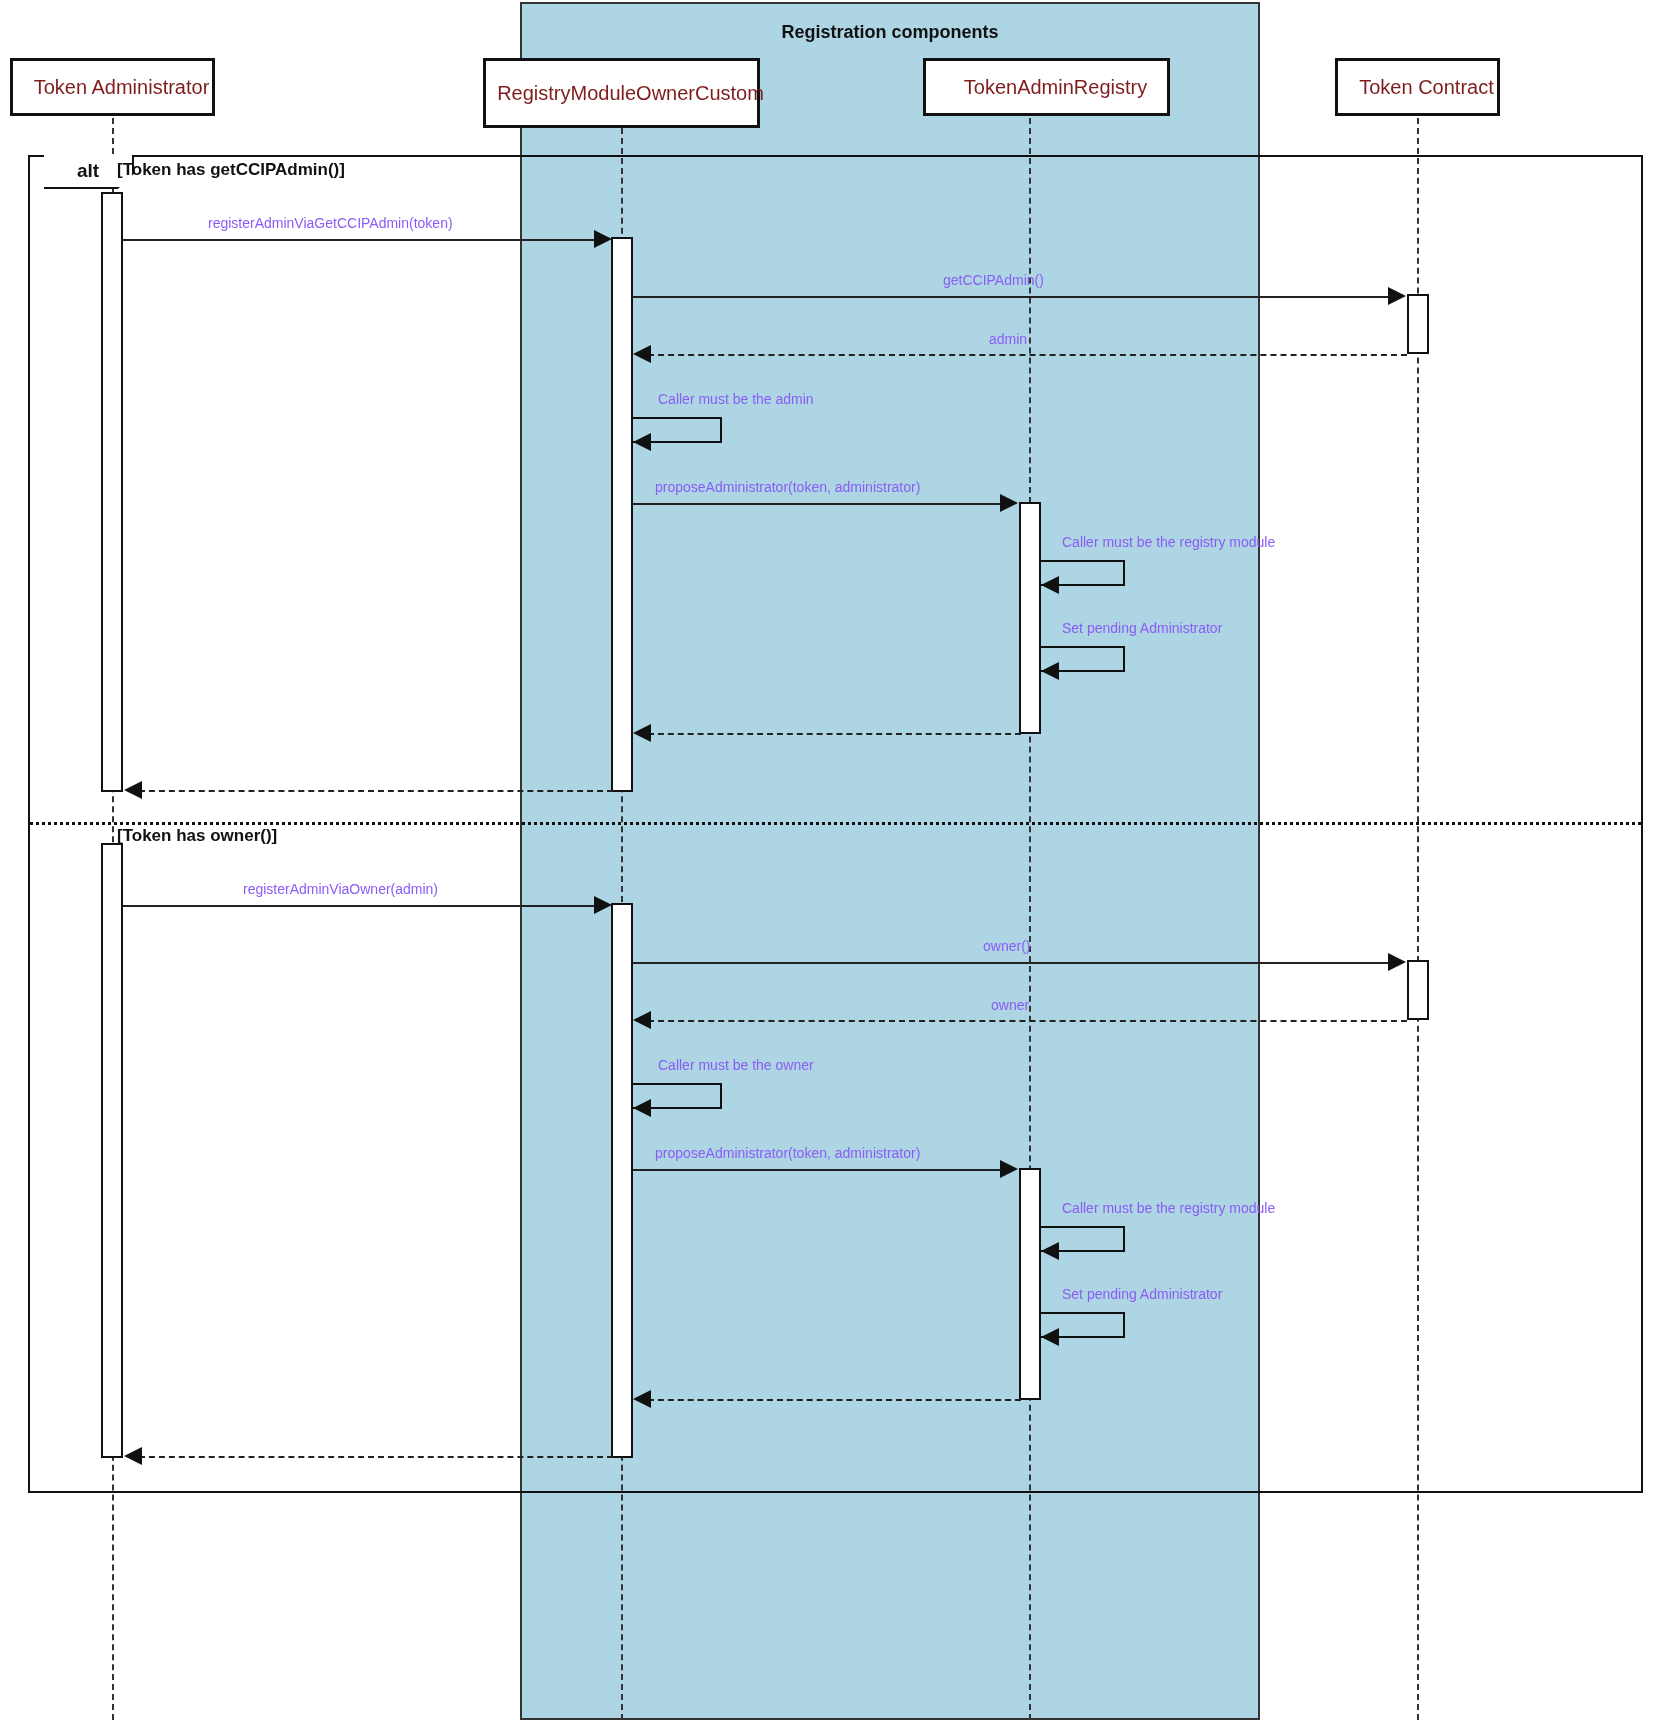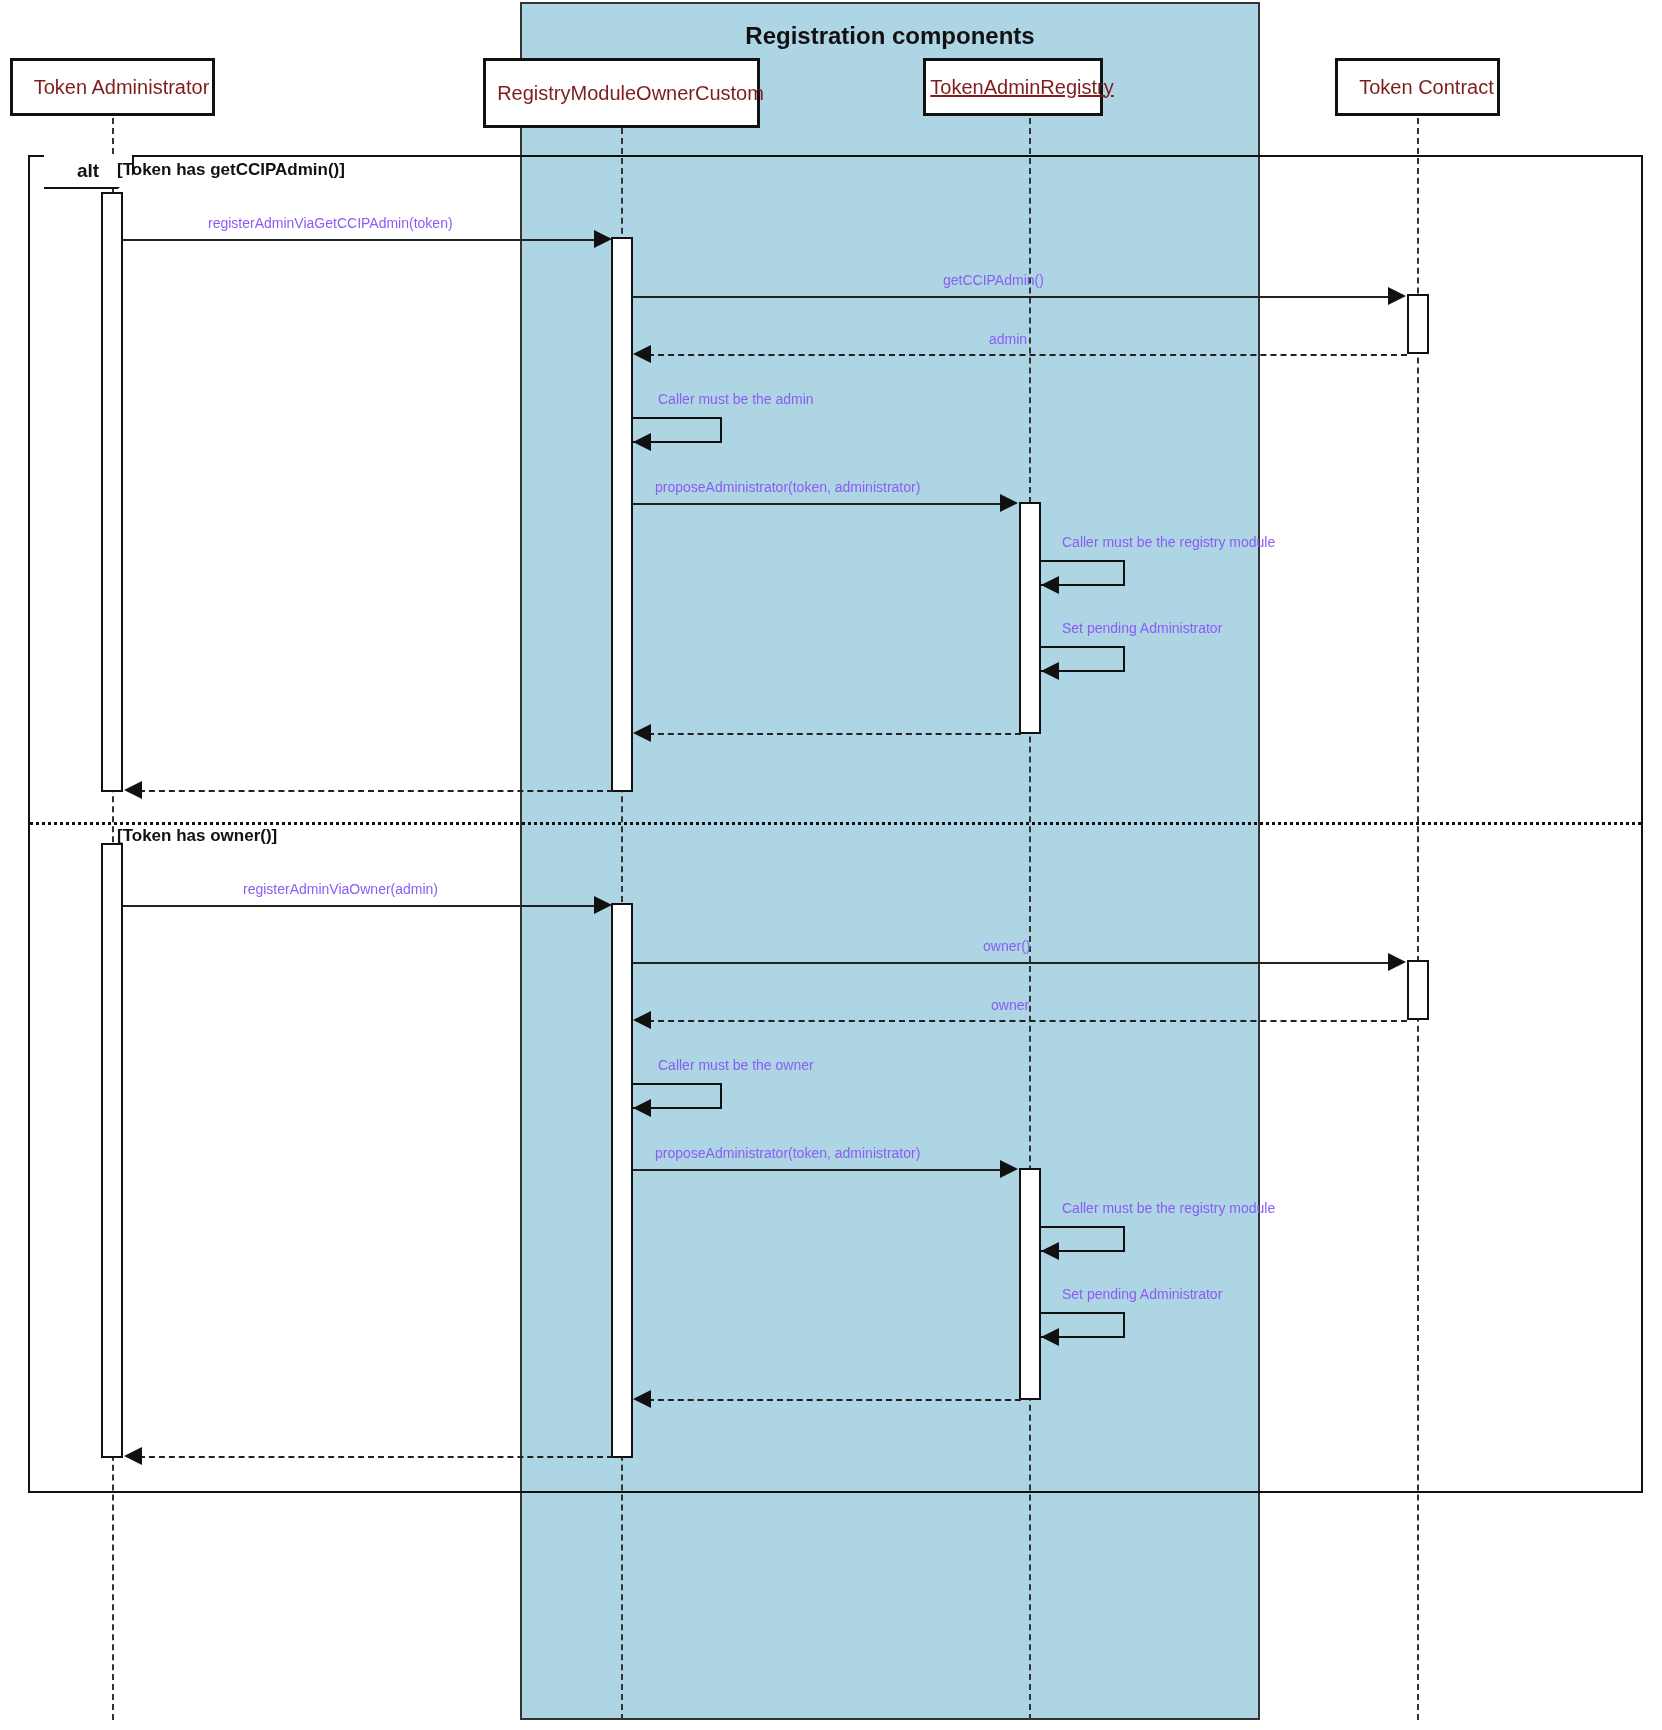--- a/index.html
+++ b/index.html
@@ -1,21 +1,21 @@
 <!DOCTYPE html>
 <html><head>
 <meta charset="utf-8">
 <style>
   html,body{margin:0;padding:0;background:#ffffff;}
   body{font-family:"Liberation Sans",sans-serif;}
   #stage{position:relative;width:1662px;height:1730px;background:#fff;overflow:hidden;}
 
   
   .group-box{position:absolute;box-sizing:border-box;border:2px solid #333;}
-  .group-title{position:absolute;font-weight:bold;font-size:24px;color:#111;
+  .group-title{position:absolute;font-weight:bold;font-size:18px;color:#111;
                text-align:center;white-space:nowrap;}
 
   
   .participant{position:absolute;box-sizing:border-box;background:#fff;
                border:3px solid #111;display:flex;align-items:center;
                justify-content:center;font-size:20px;color:#7f1d1d;white-space:nowrap;padding-left:18px;}
 
   
   .lifeline{position:absolute;width:0;border-left:2px dashed #333;}
 
@@ -59,21 +59,21 @@
   <div class="lifeline" style="left:621px;top:118px;height:1602px;"></div>
   <div class="lifeline" style="left:1029px;top:118px;height:1602px;"></div>
   <div class="lifeline" style="left:1417px;top:118px;height:1602px;"></div>
 
   <div class="participant" style="left:10px;top:58px;width:205px;height:58px;">
     <span>Token Administrator</span>
   </div>
   <div class="participant" style="left:483px;top:58px;width:277px;height:70px;">
     <span>RegistryModuleOwnerCustom</span>
   </div>
-  <div class="participant" style="left:923px;top:58px;width:180px;height:58px;text-decoration:underline;">
+  <div class="participant" style="left:923px;top:58px;width:247px;height:58px;">
     <span>TokenAdminRegistry</span>
   </div>
   <div class="participant" style="left:1335px;top:58px;width:165px;height:58px;">
     <span>Token Contract</span>
   </div>
 
   <div class="alt-frame" style="left:28px;top:155px;width:1615px;height:1338px;"></div>
   <div class="alt-tag" style="left:44px;top:155px;width:90px;">
     <span>alt</span>
   </div>

